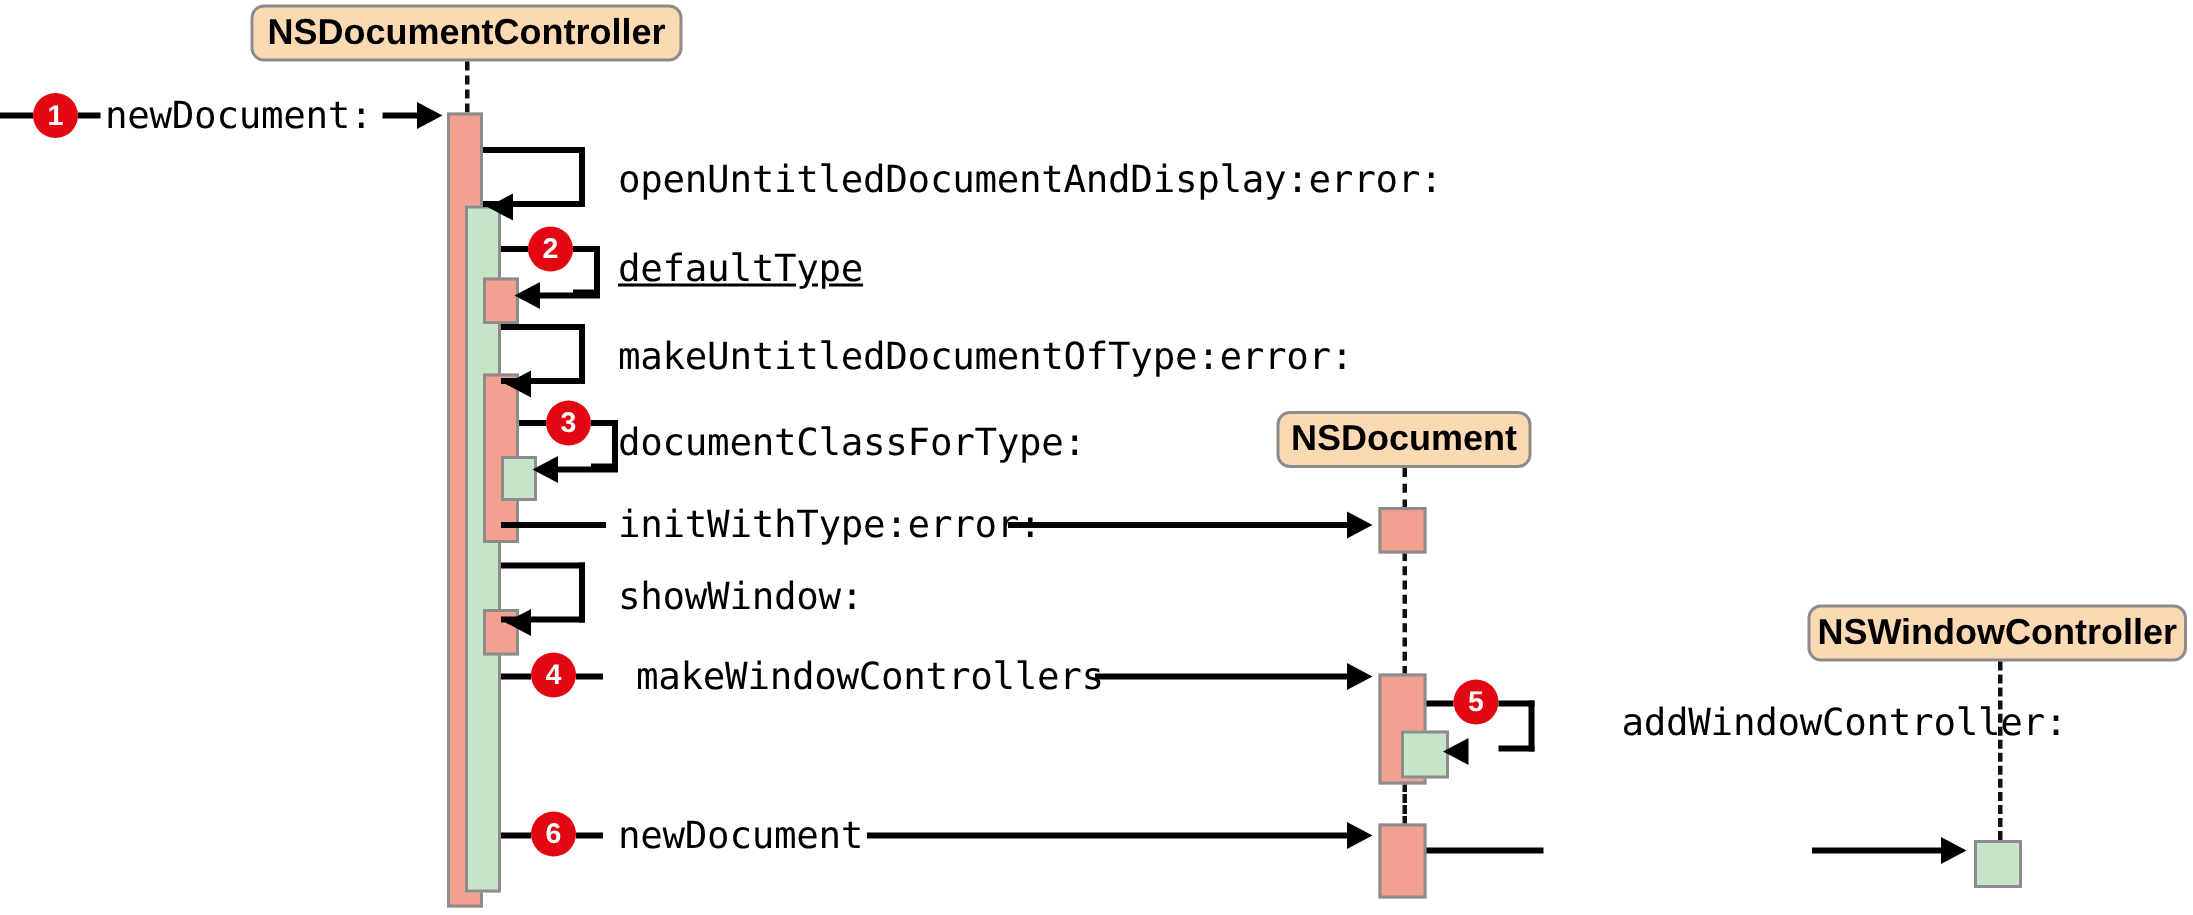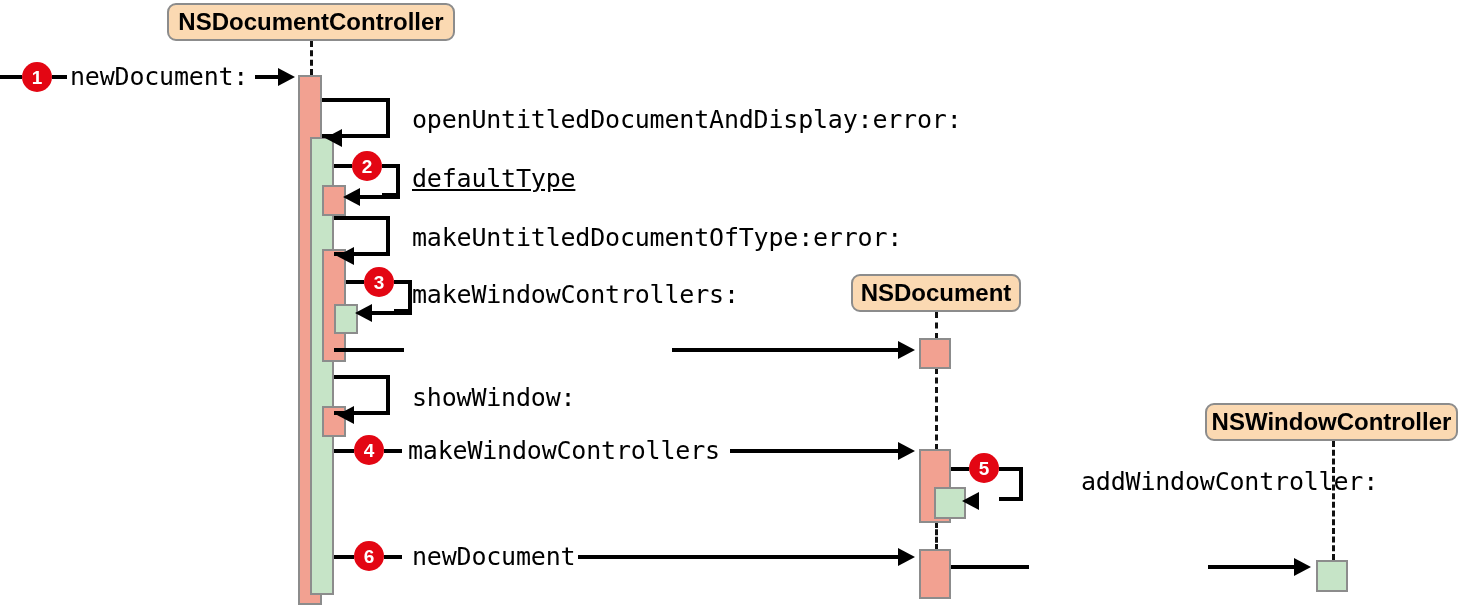--- a/index.html
+++ b/index.html
@@ -182,36 +182,37 @@
   <div class="arrowhead left" style="left:337px; top:247px;"></div>
   <div class="msg-label" style="left:412px; top:223px;"><span>makeUntitledDocumentOfType:error:</span></div>
 
   <div class="stub" style="left:346px; top:280px; width:18px;"></div>
   <div class="badge" style="left:364px; top:267px;">
     <span>3</span>
   </div>
   <div class="selfloop" style="left:394px; top:280px; width:18px; height:33px;"></div>
   <div class="arrowhead left" style="left:355px; top:304px;"></div>
   <div class="msg-line" style="left:370px; top:311px; width:42px;"></div>
-  <div class="msg-label" style="left:412px; top:280px;"><span>makeWindowControllers:</span></div>
+  <div class="msg-label" style="left:412px; top:280px;"><span>documentClassForType:</span></div>
 
   <div class="msg-line" style="left:334px; top:348px; width:70px;"></div>
+  <div class="msg-label" style="left:412px; top:335px;"><span>initWithType:error:</span></div>
   <div class="msg-line" style="left:672px; top:348px; width:228px;"></div>
   <div class="arrowhead" style="left:898px; top:341px;"></div>
 
   <div class="selfloop" style="left:334px; top:375px; width:56px; height:40px;"></div>
   <div class="arrowhead left" style="left:337px; top:406px;"></div>
   <div class="msg-label" style="left:412px; top:383px;"><span>showWindow:</span></div>
 
   <div class="stub" style="left:334px; top:449px; width:20px;"></div>
   <div class="badge" style="left:354px; top:435px;">
     <span>4</span>
   </div>
   <div class="stub" style="left:384px; top:449px; width:18px;"></div>
-  <div class="msg-label" style="left:408px; top:436px;"><span>makeWindowControllers</span></div>
+  <div class="msg-label" style="left:424px; top:436px;"><span>makeWindowControllers</span></div>
   <div class="msg-line" style="left:730px; top:449px; width:170px;"></div>
   <div class="arrowhead" style="left:898px; top:442px;"></div>
 
   <div class="stub" style="left:951px; top:467px; width:18px;"></div>
   <div class="badge" style="left:969px; top:453px;">
     <span>5</span>
   </div>
   <div class="selfloop" style="left:999px; top:467px; width:24px; height:34px;"></div>
   <div class="arrowhead left" style="left:962px; top:492px;"></div>
   <div class="msg-label" style="left:1081px; top:467px;"><span>addWindowController:</span></div>

